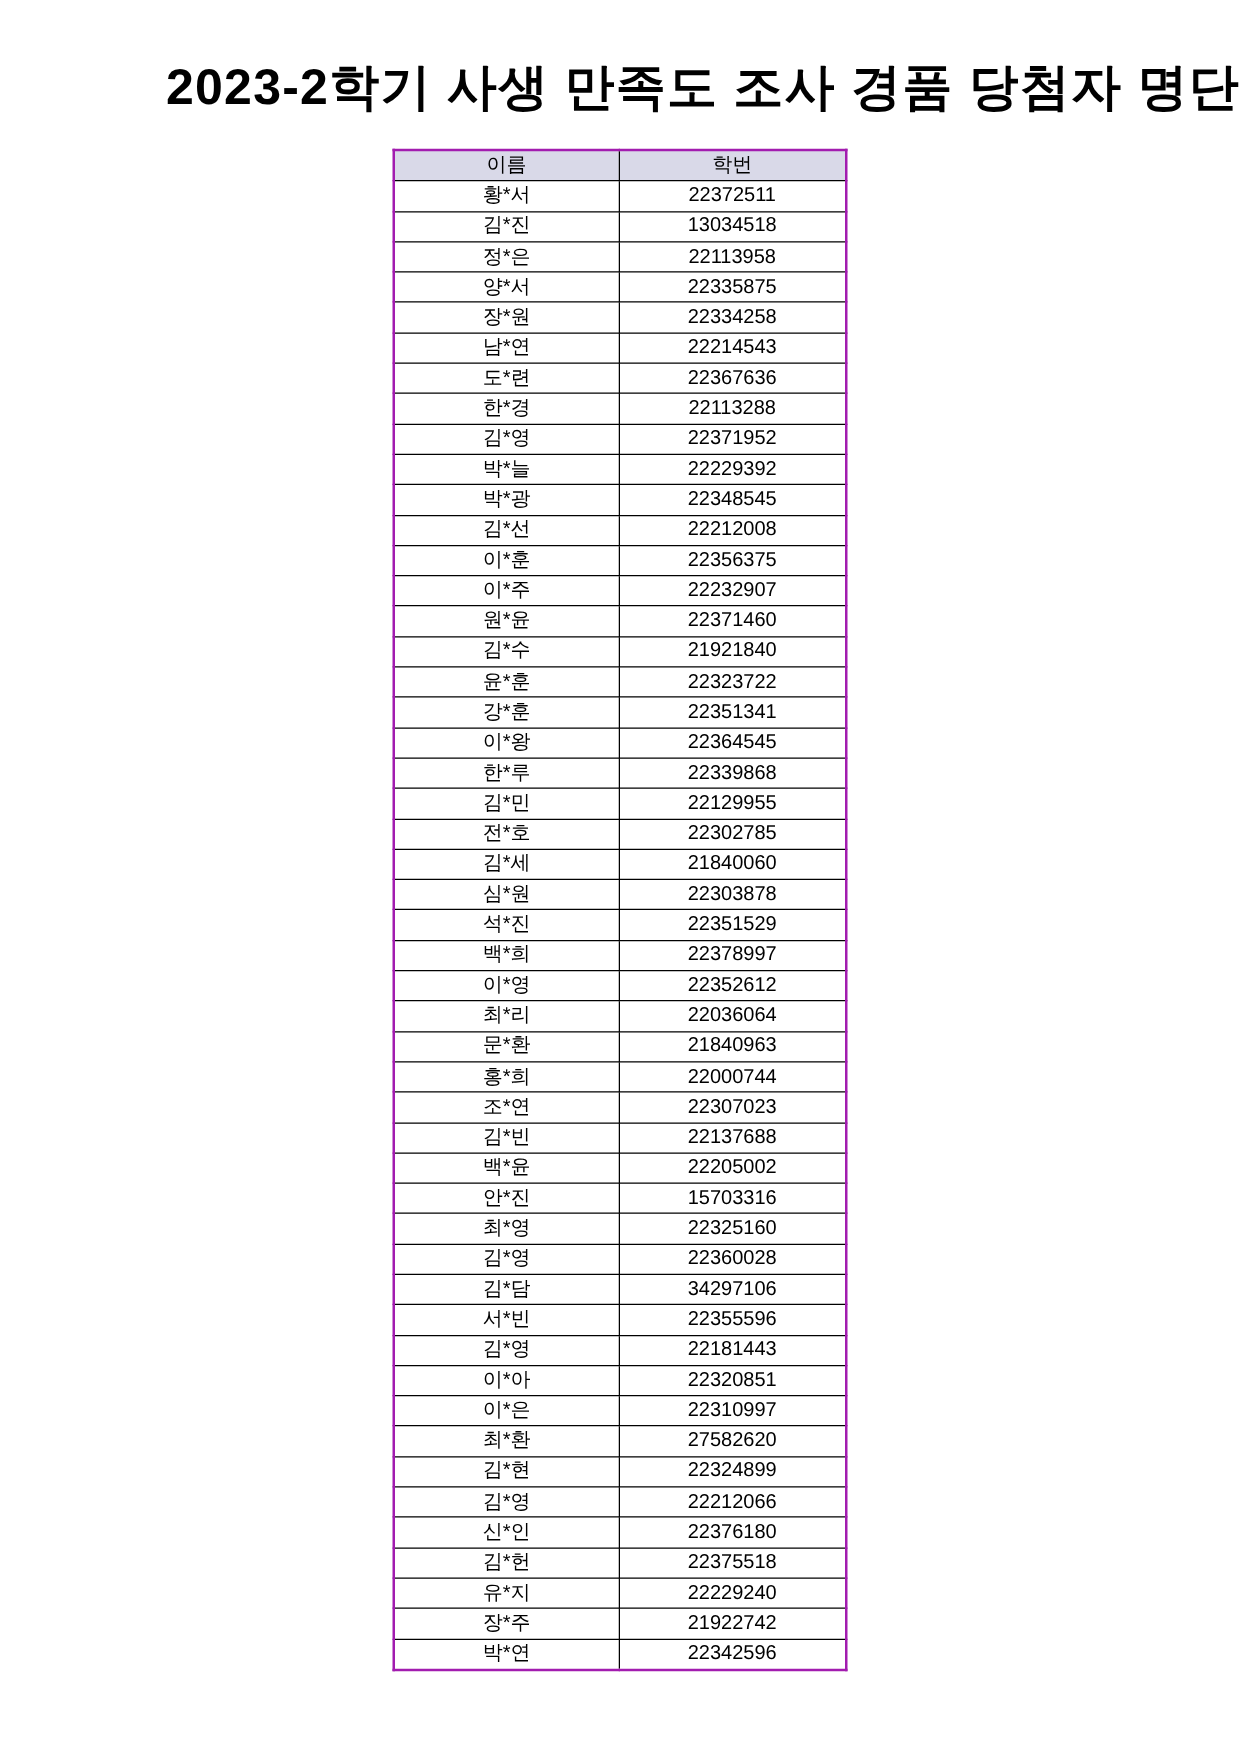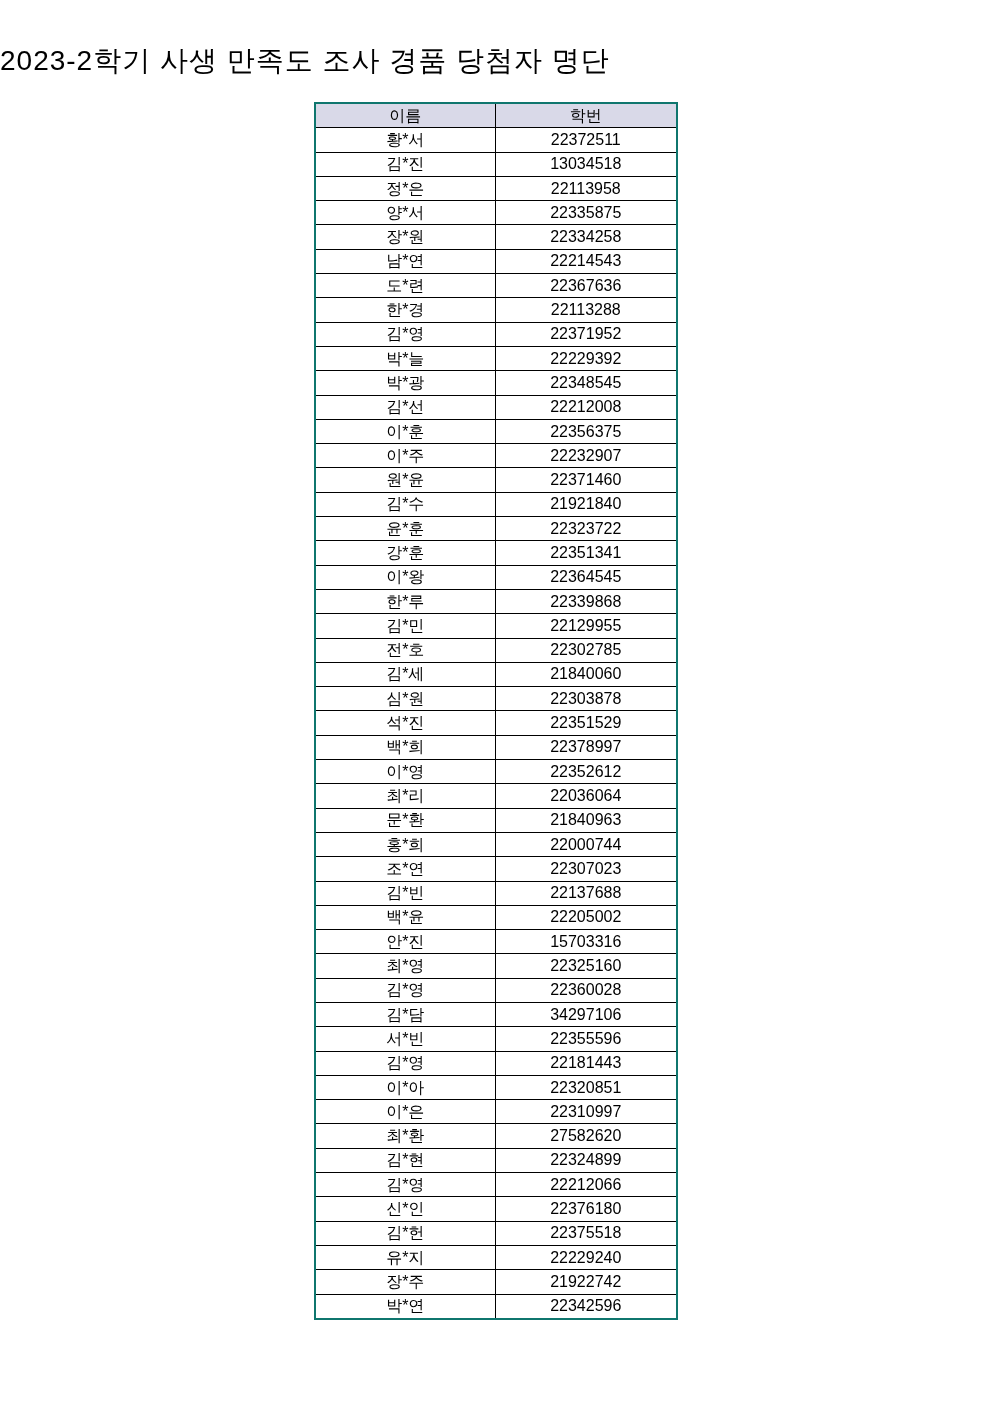--- a/index.html
+++ b/index.html
@@ -11,23 +11,23 @@
     position: relative;
     width: 992px;
     height: 1403px;
     background: #ffffff;
     font-family: "Liberation Sans", "DejaVu Sans", sans-serif;
     overflow: hidden;
   }
   .title {
     margin: 0;
     padding-top: 42px;
-    text-align: left;
-    font-size: 28px;
-    font-weight: normal;
+    text-align: right;
+    font-size: 40px;
+    font-weight: bold;
     letter-spacing: 1px;
     color: #000000;
   }
   .table-wrap {
     margin-top: 22px;
     display: flex;
     justify-content: center;
   }
   table.winners {
     border-collapse: collapse;
@@ -42,21 +42,21 @@
     text-align: center;
     vertical-align: middle;
     font-size: 16px;
     font-weight: normal;
     color: #000000;
     line-height: 1;
     overflow: hidden;
     white-space: nowrap;
   }
   table.winners {
-    border: 2px solid #0f766e;
+    border: 2px solid #a21caf;
   }
   table.winners thead th {
     background: #d9d9e8;
   }
   col.name-col { width: 180px; }
   col.id-col { width: 182px; }
 </style>
 </head>
 <body>
 

